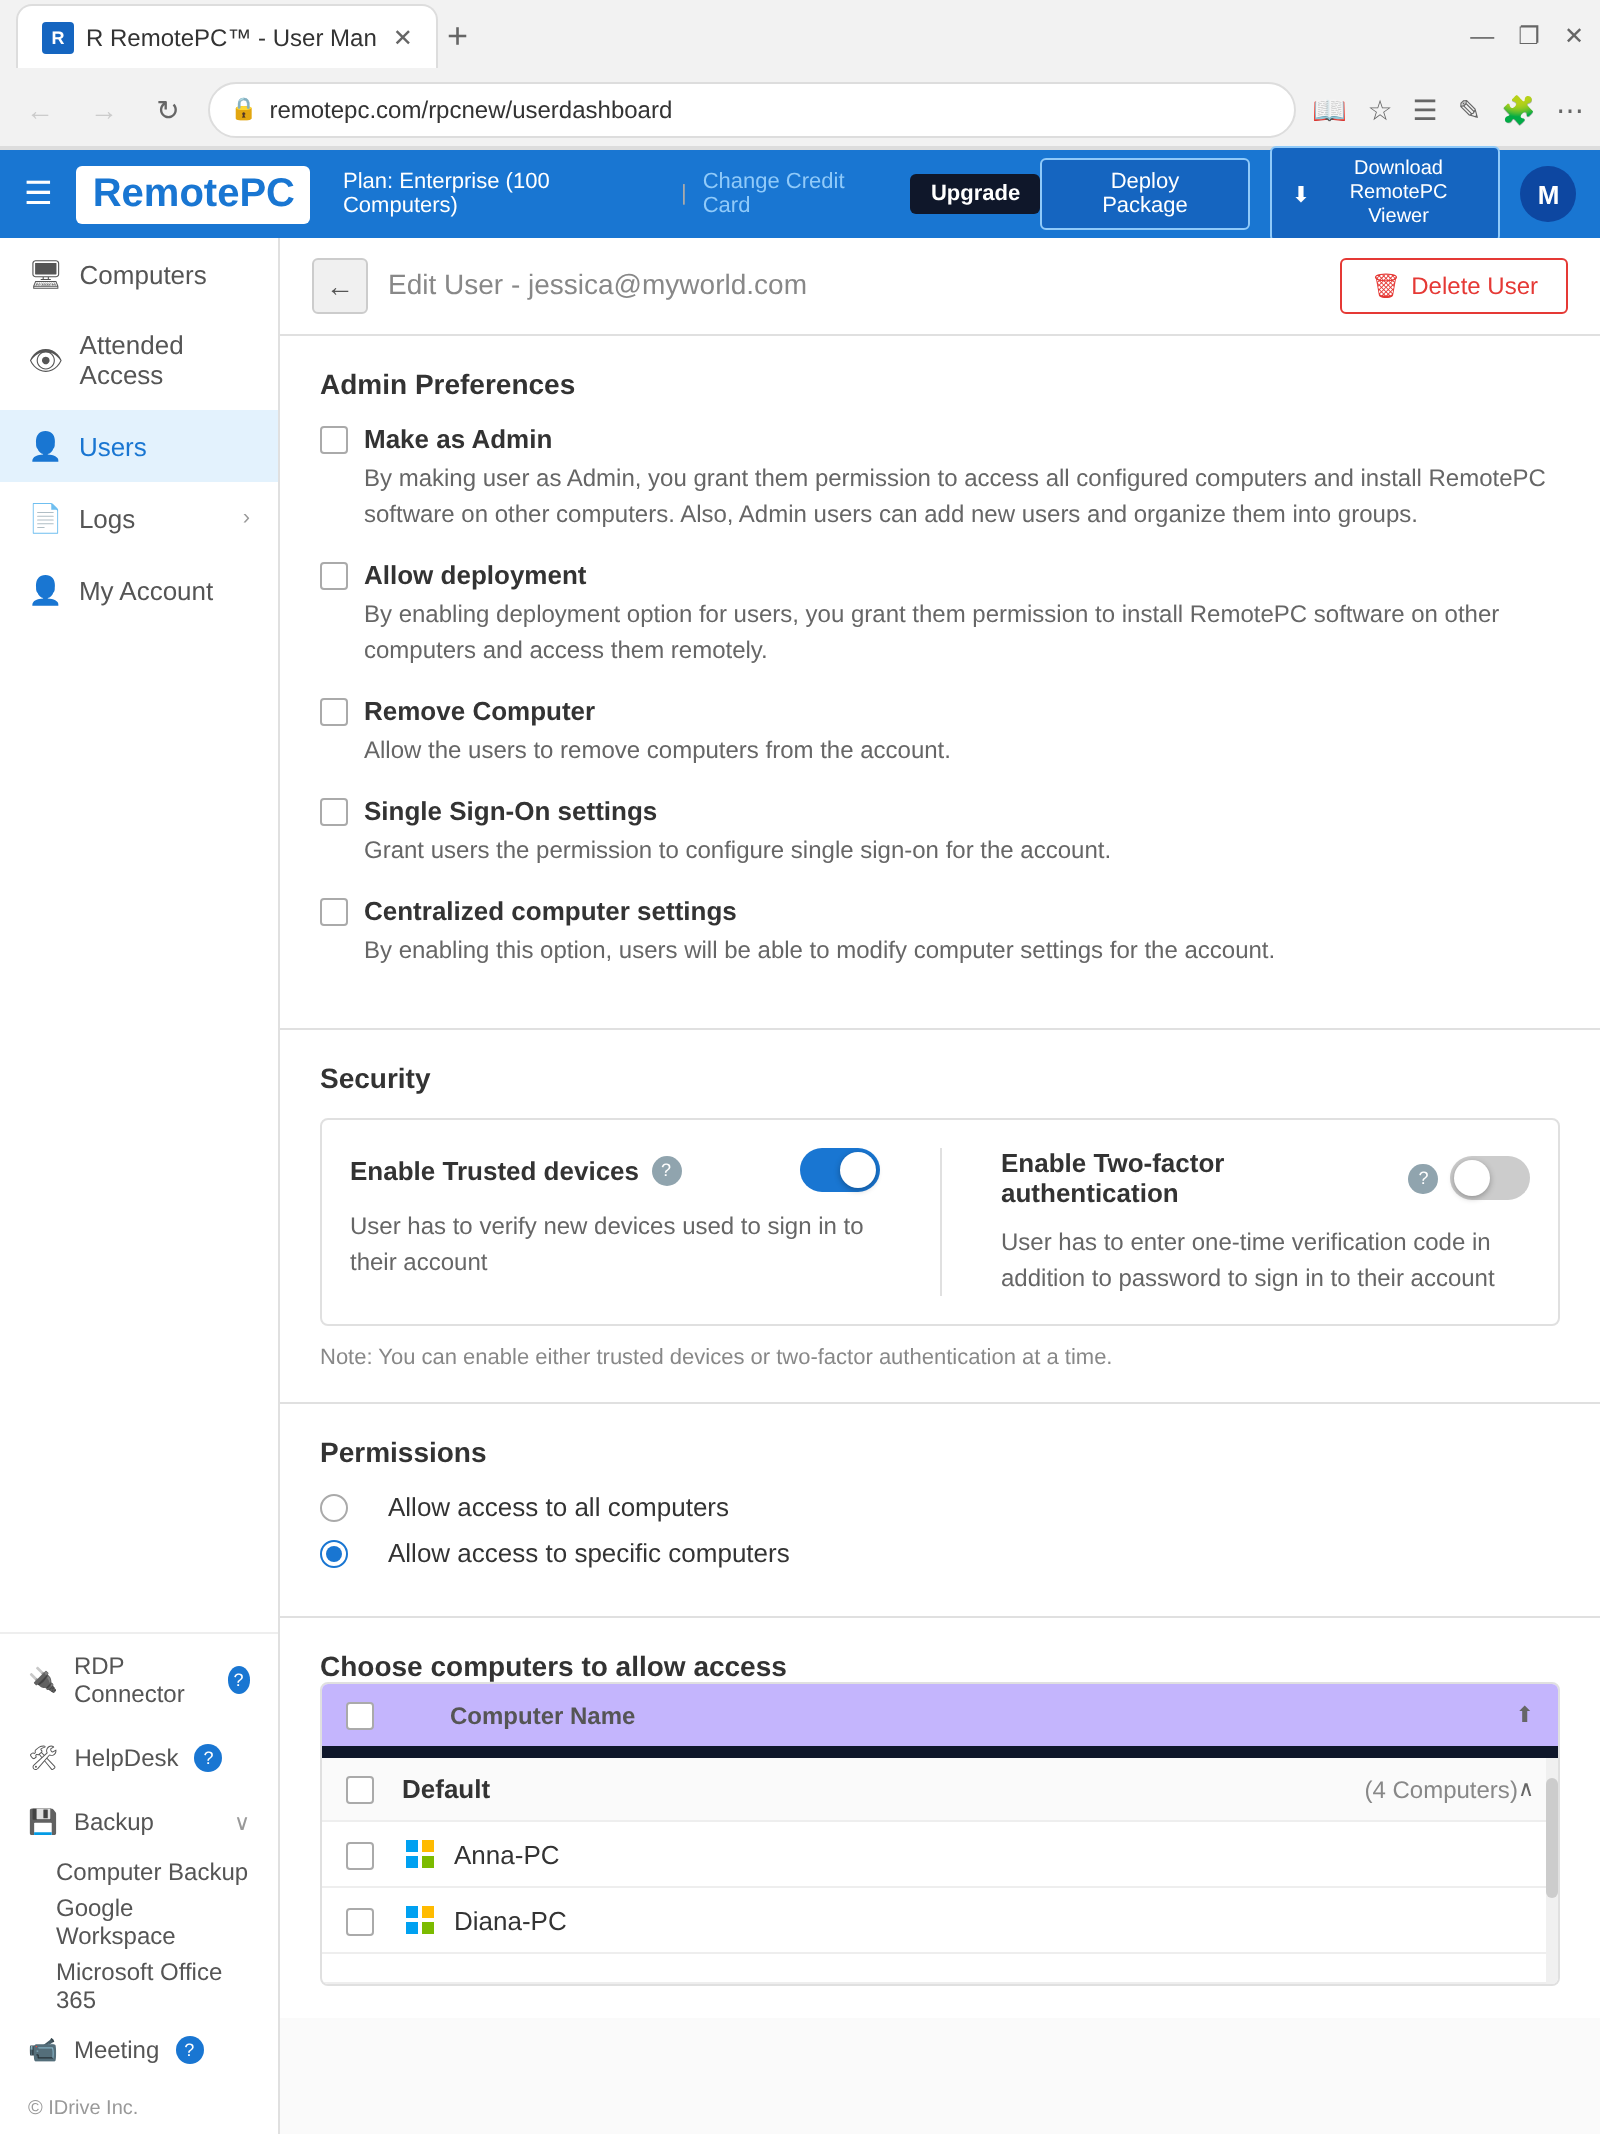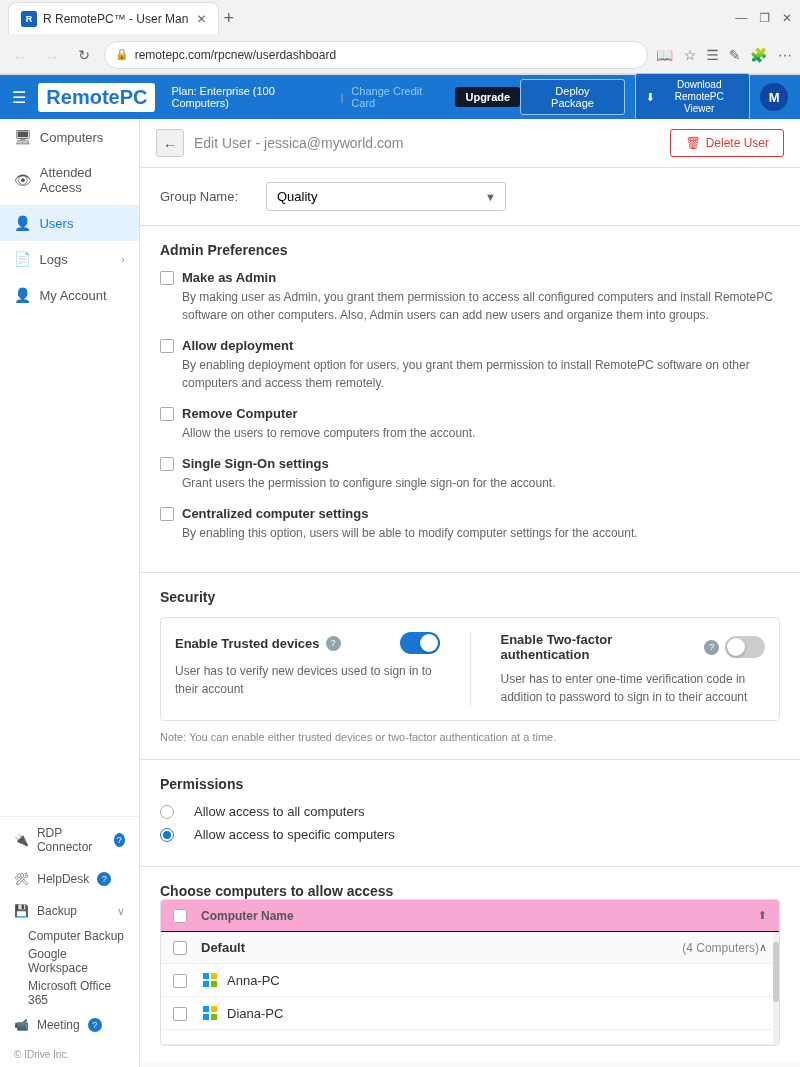--- a/index.html
+++ b/index.html
@@ -103,21 +103,21 @@
     
     .radio-item { display: flex; align-items: center; gap: 20px; margin-bottom: 8px; font-size: 13px; color: #333; }
     .radio { width: 14px; height: 14px; border: 1px solid #aaa; border-radius: 50%; cursor: pointer; display: flex; align-items: center; justify-content: center; flex-shrink: 0; }
     .radio.checked { border-color: #1976d2; }
     .radio.checked::after { content: ''; width: 8px; height: 8px; background: #1976d2; border-radius: 50%; }
 
     
     .computers-section { padding: 16px 20px; }
     .computers-title { font-size: 14px; font-weight: bold; color: #333; margin-bottom: 0; }
     .computers-table { border: 1px solid #e0e0e0; border-radius: 4px; overflow: hidden; }
-    .computers-header { display: flex; align-items: center; background: #f9a8d4; padding: 8px 12px; border-bottom: 1px solid #0f172a; }
+    .computers-header { display: flex; align-items: center; background: #c4b5fd; padding: 8px 12px; border-bottom: 6px solid #0f172a; gap: 24px; }
     .computers-header-cb { width: 20px; margin-right: 8px; }
     .computers-header-name { font-size: 12px; font-weight: bold; color: #555; flex: 1; }
     .sort-icon { color: #666; font-size: 11px; }
     .computers-scroll { max-height: 180px; overflow-y: auto; position: relative; }
     .group-row { display: flex; align-items: center; padding: 8px 12px; background: #fafafa; border-bottom: 1px solid #eee; }
     .group-row-name { font-size: 13px; font-weight: bold; color: #333; flex: 1; }
     .group-row-count { font-size: 12px; color: #888; font-weight: normal; margin-left: 4px; }
     .group-chevron { color: #666; font-size: 11px; }
     .computer-row { display: flex; align-items: center; padding: 7px 12px; border-bottom: 1px solid #eee; }
     .computer-row:last-child { border-bottom: none; }
@@ -250,32 +250,20 @@
           <div class="back-btn">←</div>
           <span class="page-title">
             <span>Edit User - </span><span>jessica@myworld.com</span>
           </span>
           <button class="delete-btn">
             <span>🗑</span>
             <span>Delete User</span>
           </button>
         </div>
 
-        <div class="group-section">
-          <label class="group-label">Group Name:</label>
-          <div class="group-select-wrapper">
-            <select>
-              <option>Quality</option>
-              <option>Default</option>
-              <option>Engineering</option>
-              <option>Marketing</option>
-            </select>
-            <span class="group-select-arrow">▼</span>
-          </div>
-        </div>
 
         <div class="section">
           <div class="section-title">Admin Preferences</div>
 
           <div class="pref-item">
             <div class="pref-item-header">
               <div class="checkbox"></div>
               <label>Make as Admin</label>
             </div>
             <div class="pref-item-desc">By making user as Admin, you grant them permission to access all configured computers and install RemotePC software on other computers. Also, Admin users can add new users and organize them into groups.</div>

